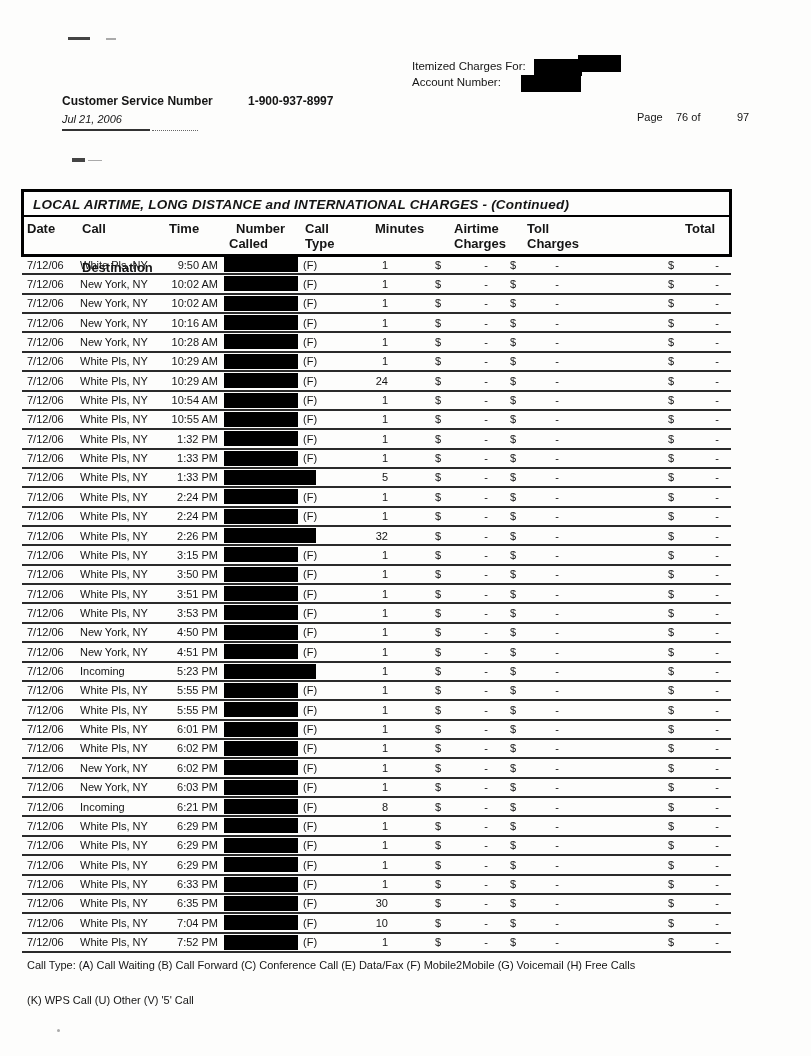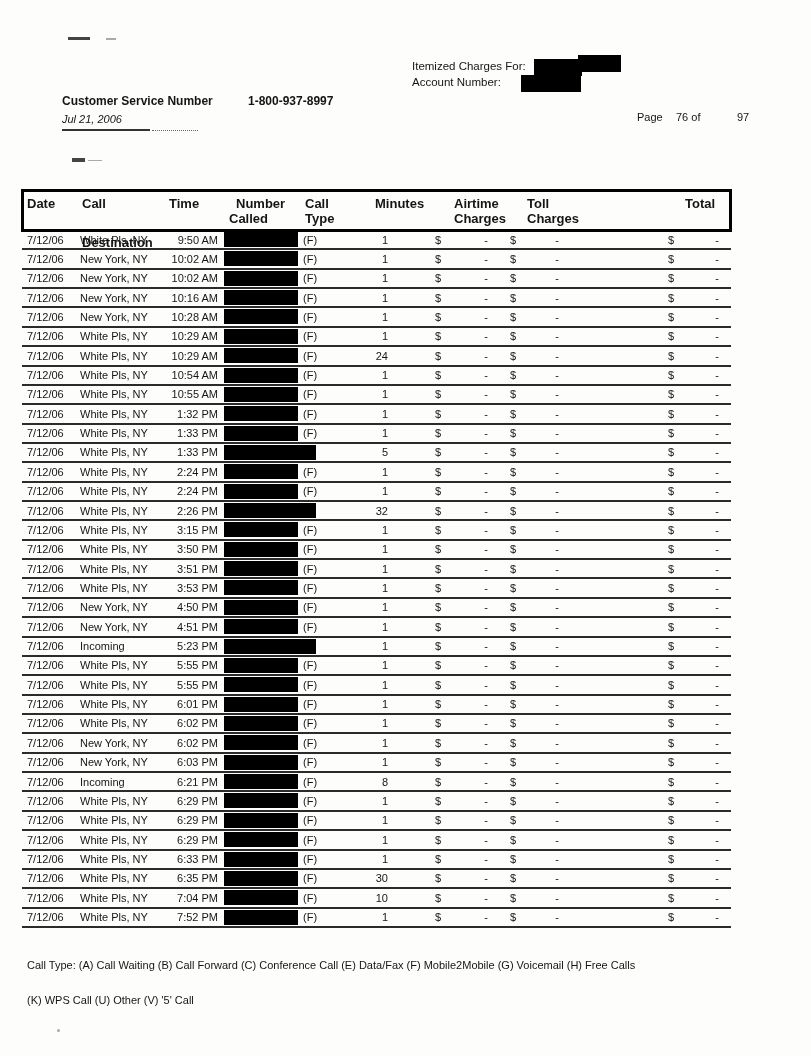--- a/index.html
+++ b/index.html
@@ -73,32 +73,33 @@
 <div class="mark light" style="left:88px;top:160px;width:14px;height:1px;"></div>
 <div class="mark light" style="left:57px;top:1029px;width:3px;height:3px;border-radius:2px;"></div>
 
 <div class="abs hdr-label" style="left:412px;top:60px;">Itemized Charges For:</div>
 <div class="abs hdr-label" style="left:412px;top:76px;">Account Number:</div>
 <div class="redaction" style="left:534px;top:59px;width:48px;height:17px;"></div>
 <div class="redaction" style="left:578px;top:55px;width:43px;height:17px;"></div>
 <div class="redaction" style="left:521px;top:75px;width:60px;height:17px;"></div>
 
 <div class="abs cs-line" style="left:62px;top:94px;">Customer Service Number</div>
-<div class="abs cs-line" style="left:248px;top:94px;">1-800-937-8997</div>
+<div class="abs cs-line" style="left:248px;top:94px;">1-900-937-8997</div>
 
 <div class="abs date-line" style="left:62px;top:113px;font-style:italic;">Jul 21, 2006</div>
 <div class="date-underline"></div>
 <div class="date-underline-dots"></div>
 
 <div class="abs page-num" style="left:637px;top:111px;">Page</div>
 <div class="abs page-num" style="left:676px;top:111px;">76 of</div>
 <div class="abs page-num" style="left:717px;top:111px;margin-left:20px;">97</div>
 
 <div class="table-wrap">
   <div class="table-head">
+    <div class="table-title">LOCAL AIRTIME, LONG DISTANCE and INTERNATIONAL CHARGES  - (Continued)</div>
     <div class="col-headers">
       <span class="l1" style="left:3px;">Date</span>
       <span class="l1" style="left:58px;">Call</span>
       <span class="l2" style="left:58px;margin-top:24px;">Destination</span>
       <span class="l1" style="left:145px;">Time</span>
       <span class="l1" style="left:205px;padding-left:7px;">Number</span>
       <span class="l2" style="left:205px;">Called</span>
       <span class="l1" style="left:281px;">Call</span>
       <span class="l2" style="left:281px;">Type</span>
       <span class="l1" style="left:351px;">Minutes</span>

